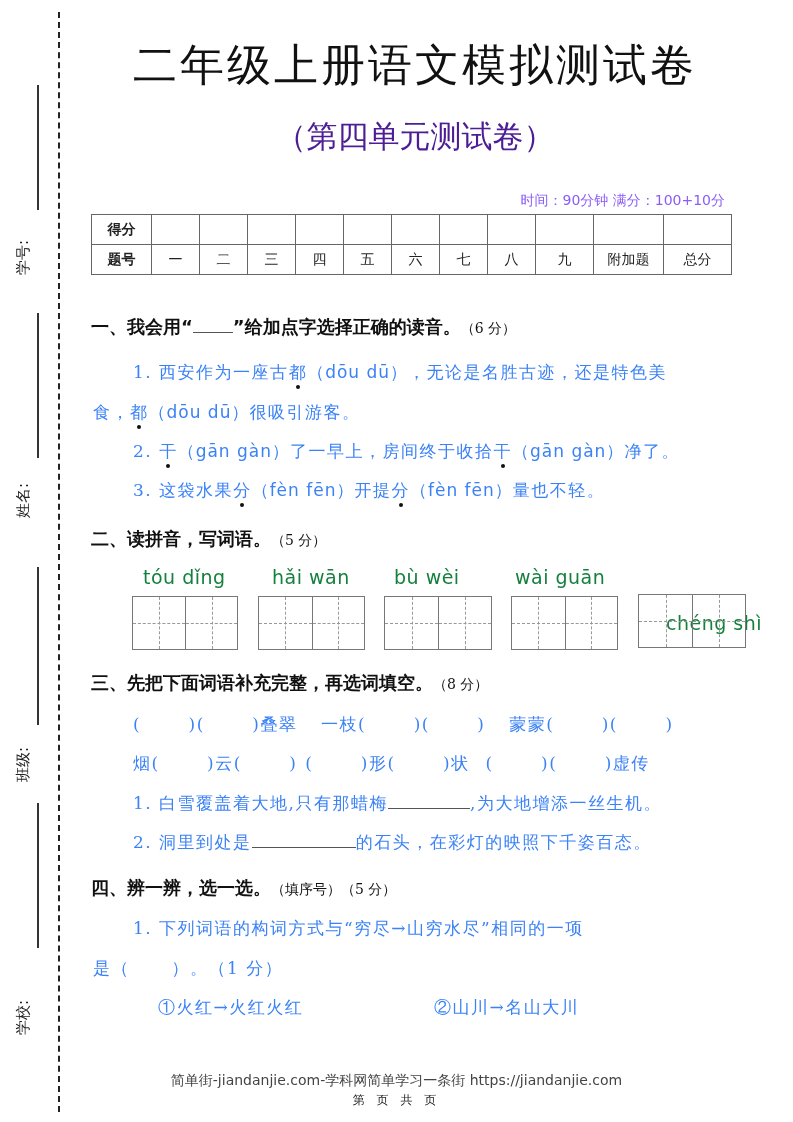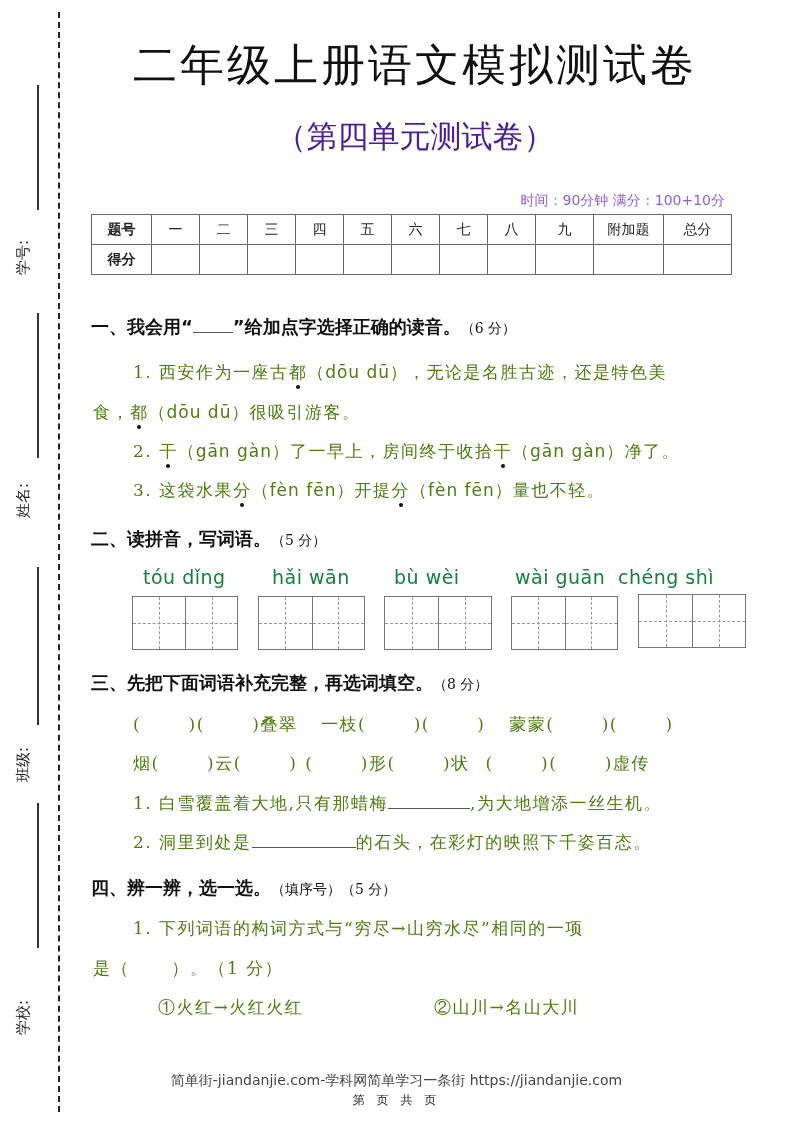--- a/index.html
+++ b/index.html
@@ -20,21 +20,21 @@
   
   .score-table { position: absolute; left: 91px; top: 214px; width: 641px; border-collapse: collapse; font-family: "DejaVu Sans", sans-serif; font-size: 14px; }
   .score-table td { border: 1px solid #666; height: 30px; text-align: center; color: #222; }
   .score-table td.first { width: 60px; font-weight: bold; }
 
   
   .q-heading { position: absolute; left: 91px; font-family: "DejaVu Sans", sans-serif; font-weight: bold; font-size: 18px; color: #111; white-space: nowrap; }
   .q-heading .pts { font-family: "DejaVu Serif", serif; font-weight: normal; font-size: 14px; }
   .blank-quote { display: inline-block; width: 40px; border-bottom: 1px solid #555; height: 14px; vertical-align: baseline; }
 
-  .line { position: absolute; font-size: 17px; white-space: nowrap; color: #4d7c0f; letter-spacing: 1.5px; }
+  .line { position: absolute; font-size: 17px; white-space: nowrap; color: #3b82f6; letter-spacing: 1.5px; }
   .line .py { font-family: "DejaVu Sans", sans-serif; letter-spacing: 1px; }
   .dot { position: relative; }
   .dot::after { content: ""; position: absolute; left: 50%; bottom: -7px; width: 4px; height: 4px; margin-left: -2px; background: #111; border-radius: 50%; }
 
   
   .pinyin-row { position: absolute; top: 566px; font-family: "DejaVu Sans", sans-serif; font-size: 19px; color: #15803d; white-space: nowrap; letter-spacing: .5px; }
   .grid { position: absolute; top: 596px; height: 54px; border: 1.5px solid #777; display: flex; }
   .cell { position: relative; width: 50%; height: 100%; }
   .cell + .cell { border-left: 1.5px solid #777; }
   .cell::before { content: ""; position: absolute; left: 50%; top: 0; bottom: 0; border-left: 1px dashed #999; }
@@ -67,46 +67,46 @@
   <div class="label" style="top:232px;">学校:</div>
 </div>
 
 <div class="title">二年级上册语文模拟测试卷</div>
 <div class="subtitle">（第四单元测试卷）</div>
 <div class="meta">时间：90分钟  满分：100+10分</div>
 
 <table class="score-table">
   <tbody>
       <tr>
+    <td class="first">得分</td>
+    <td></td>
+    <td></td>
+    <td></td>
+    <td></td>
+    <td></td>
+    <td></td>
+    <td></td>
+    <td></td>
+    <td></td>
+    <td></td>
+    <td></td>
+  </tr>
+  <tr>
     <td class="first">题号</td>
     <td>一</td>
     <td>二</td>
     <td>三</td>
     <td>四</td>
     <td>五</td>
     <td>六</td>
     <td>七</td>
     <td>八</td>
     <td style="width:58px;">九</td>
     <td style="width:70px;">附加题</td>
     <td style="width:68px;">总分</td>
-  </tr>
-  <tr>
-    <td class="first">得分</td>
-    <td></td>
-    <td></td>
-    <td></td>
-    <td></td>
-    <td></td>
-    <td></td>
-    <td></td>
-    <td></td>
-    <td></td>
-    <td></td>
-    <td></td>
   </tr>
 </tbody>
   </table>
 
 <div class="q-heading" style="top:315px;">
   <span>一、我会用“</span><span class="blank-quote"></span><span>”给加点字选择正确的读音。</span><span class="pts">（6 分）</span>
 </div>
 
 <div class="line" style="left:133px;top:361px;">
   <span>1. 西安作为一座古</span><span class="dot">都</span><span class="py">（dōu  dū）</span><span>，无论是名胜古迹，还是特色美</span>
@@ -122,21 +122,21 @@
 </div>
 
 <div class="q-heading" style="top:527px;">
   <span>二、读拼音，写词语。</span><span class="pts">（5 分）</span>
 </div>
 
 <div class="pinyin-row" style="left:143px;">tóu  dǐng</div>
 <div class="pinyin-row" style="left:272px;">hǎi  wān</div>
 <div class="pinyin-row" style="left:394px;">bù   wèi</div>
 <div class="pinyin-row" style="left:515px;">wài  guān</div>
-<div class="pinyin-row" style="left:618px;">chéng  shì</div>
+<div class="pinyin-row" style="left:666px;margin-top:46px;">chéng  shì</div>
 
 <div class="grid" style="left:132px;width:106px;">
     <div class="cell"></div>
     <div class="cell"></div>
   </div>
 <div class="grid" style="left:258px;width:107px;">
     <div class="cell"></div>
     <div class="cell"></div>
   </div>
 <div class="grid" style="left:384px;width:108px;">

